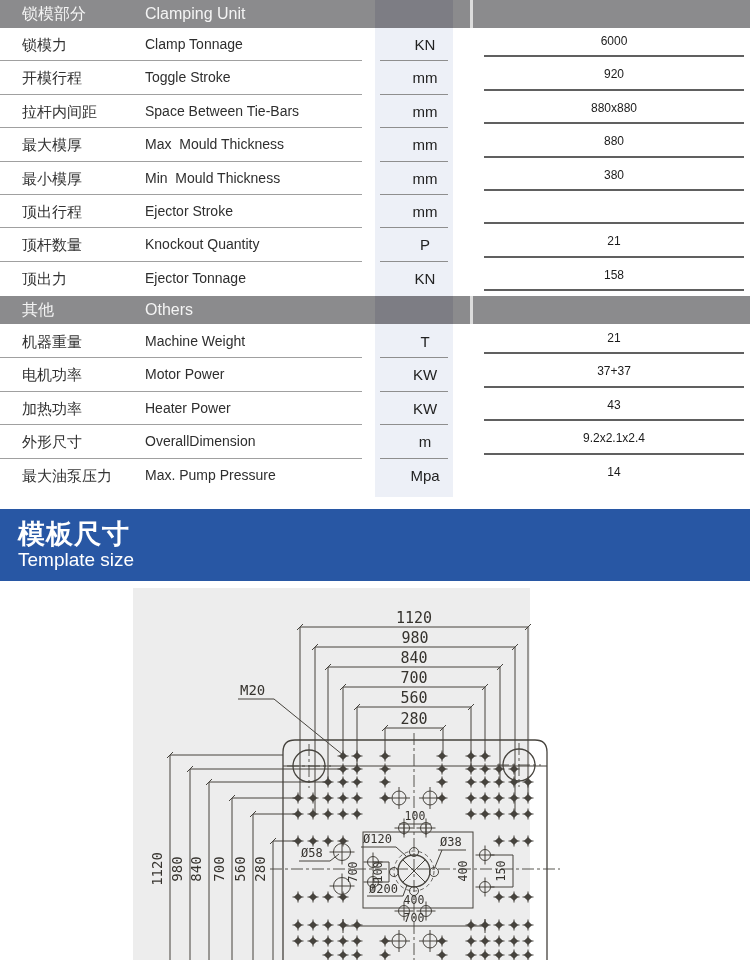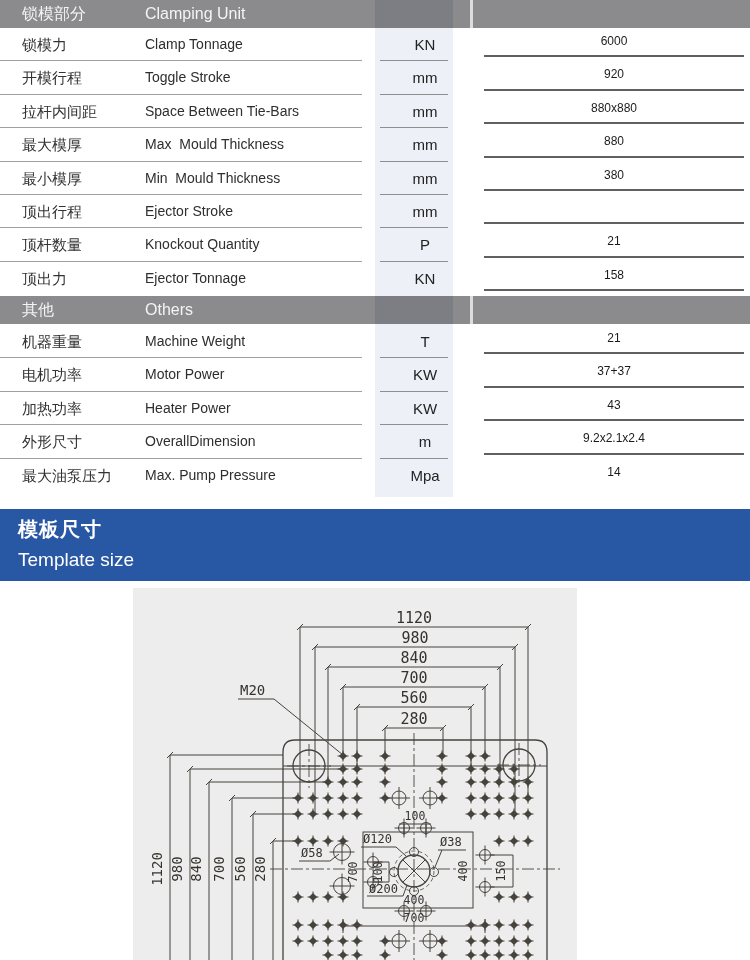--- a/index.html
+++ b/index.html
@@ -19,25 +19,25 @@
   .row .c-cn{position:absolute;left:22px;top:0;line-height:33.4px;font-size:15px;color:#333;}
   .row .c-en{position:absolute;left:145px;top:0;line-height:33.4px;font-size:14px;color:#2e2e2e;white-space:pre;}
   .row .c-unit{position:absolute;left:375px;top:0;width:100px;line-height:33.4px;font-size:15px;color:#222;text-align:center;}
   .row .c-val{position:absolute;left:484px;top:0;width:260px;line-height:26px;font-size:12px;color:#1b1b1b;text-align:center;}
   .row .l-label{position:absolute;left:0;bottom:0;width:362px;height:1px;background:#a0a0a0;}
   .row .l-unit{position:absolute;left:380px;bottom:0;width:68px;height:1px;background:#8e8e8e;}
   .row .l-value{position:absolute;left:484px;bottom:4px;width:260px;height:2px;background:#606060;}
 
   
   #banner{position:absolute;left:0;top:509px;width:750px;height:72px;background:#2857a4;}
-  #banner .b-cn{position:absolute;left:18px;top:7px;font-size:20px;font-weight:bold;color:#ffffff;letter-spacing:1px;}
+  #banner .b-cn{position:absolute;left:18px;top:7px;font-size:27px;font-weight:bold;color:#ffffff;letter-spacing:1px;}
   #banner .b-en{position:absolute;left:18px;top:40px;font-size:19px;color:#ffffff;}
 
   
-  #panel{position:absolute;left:133px;top:588px;width:444px;height:372px;background:#ededed;}
+  #panel{position:absolute;left:133px;top:588px;width:397px;height:372px;background:#ededed;}
   svg .ln{stroke:#46433d;stroke-width:1.3;fill:none;}
   svg .ln2{stroke:#46433d;stroke-width:1;fill:none;}
   svg .cl{stroke:#46433d;stroke-width:0.9;fill:none;stroke-dasharray:12 3 3 3;}
   svg .dash{stroke:#46433d;stroke-width:0.8;fill:none;stroke-dasharray:4 3;}
   svg text{fill:#36332e;font-family:"DejaVu Sans Mono","Liberation Mono",monospace;}
   svg .t-top{font-size:15px;}
   svg .t-left{font-size:14px;}
   svg .t-sm{font-size:11.5px;}
   svg .t-lbl{font-size:12px;}
   svg .t-m20{font-size:14px;}

